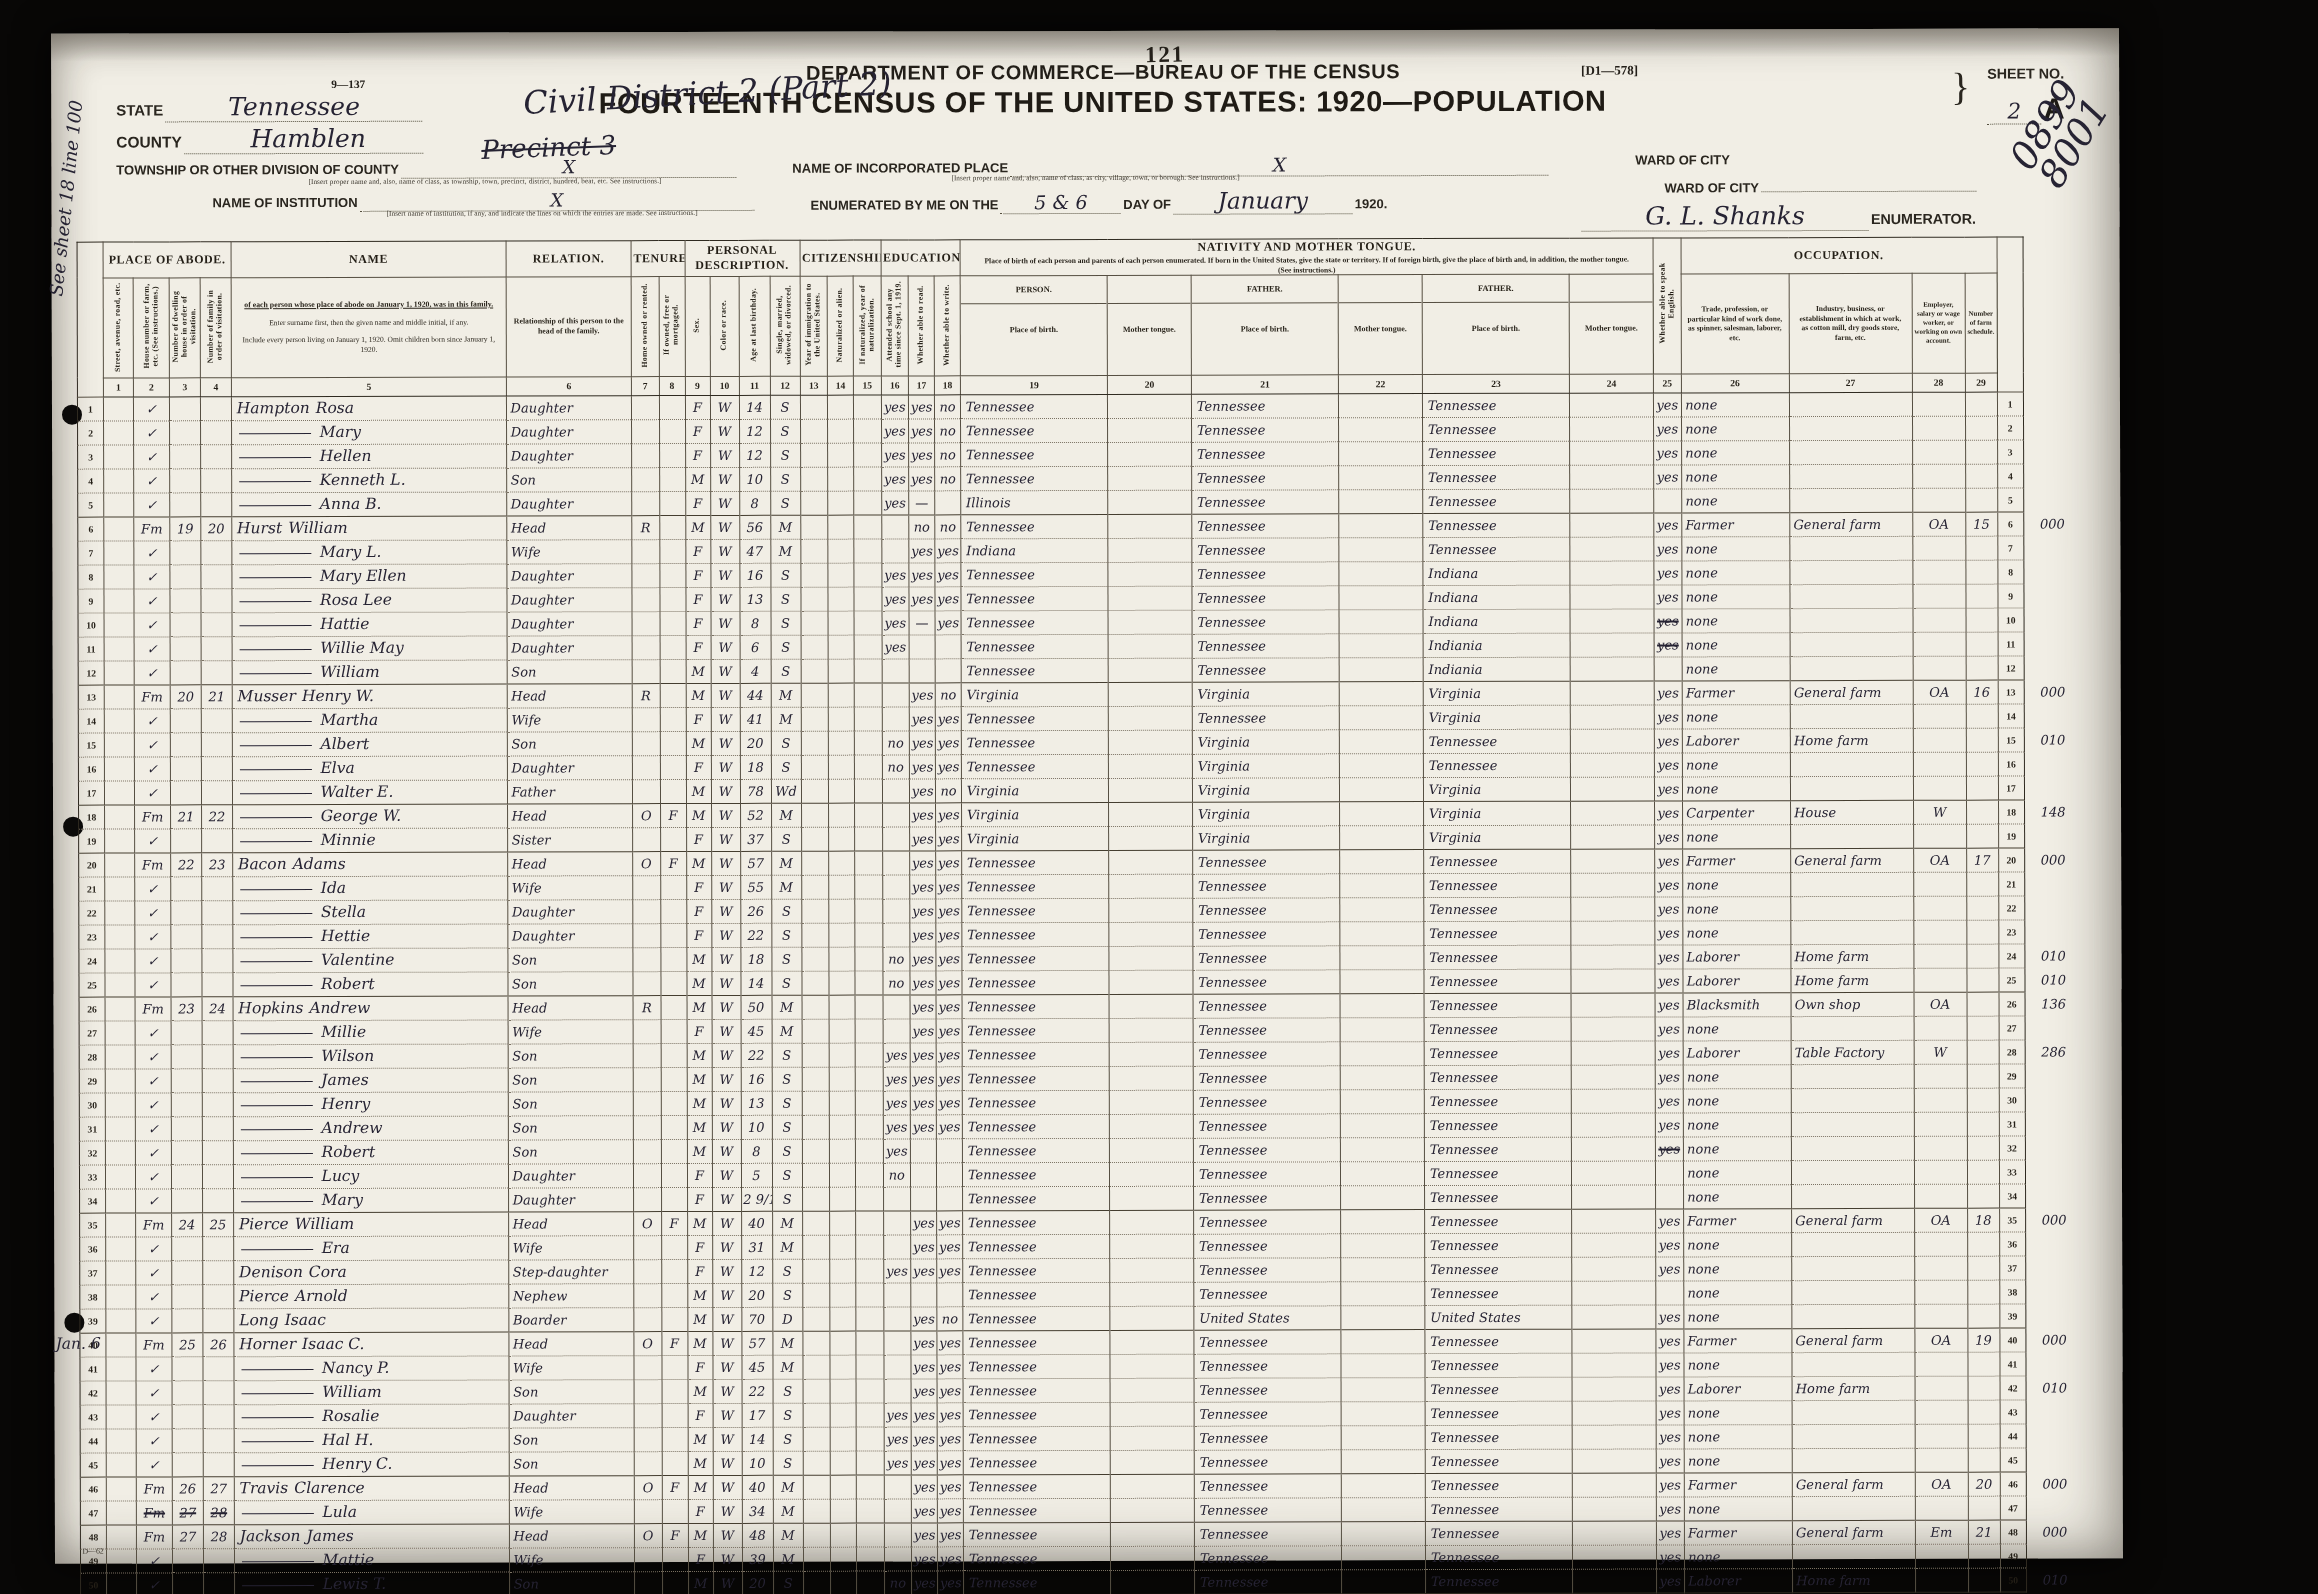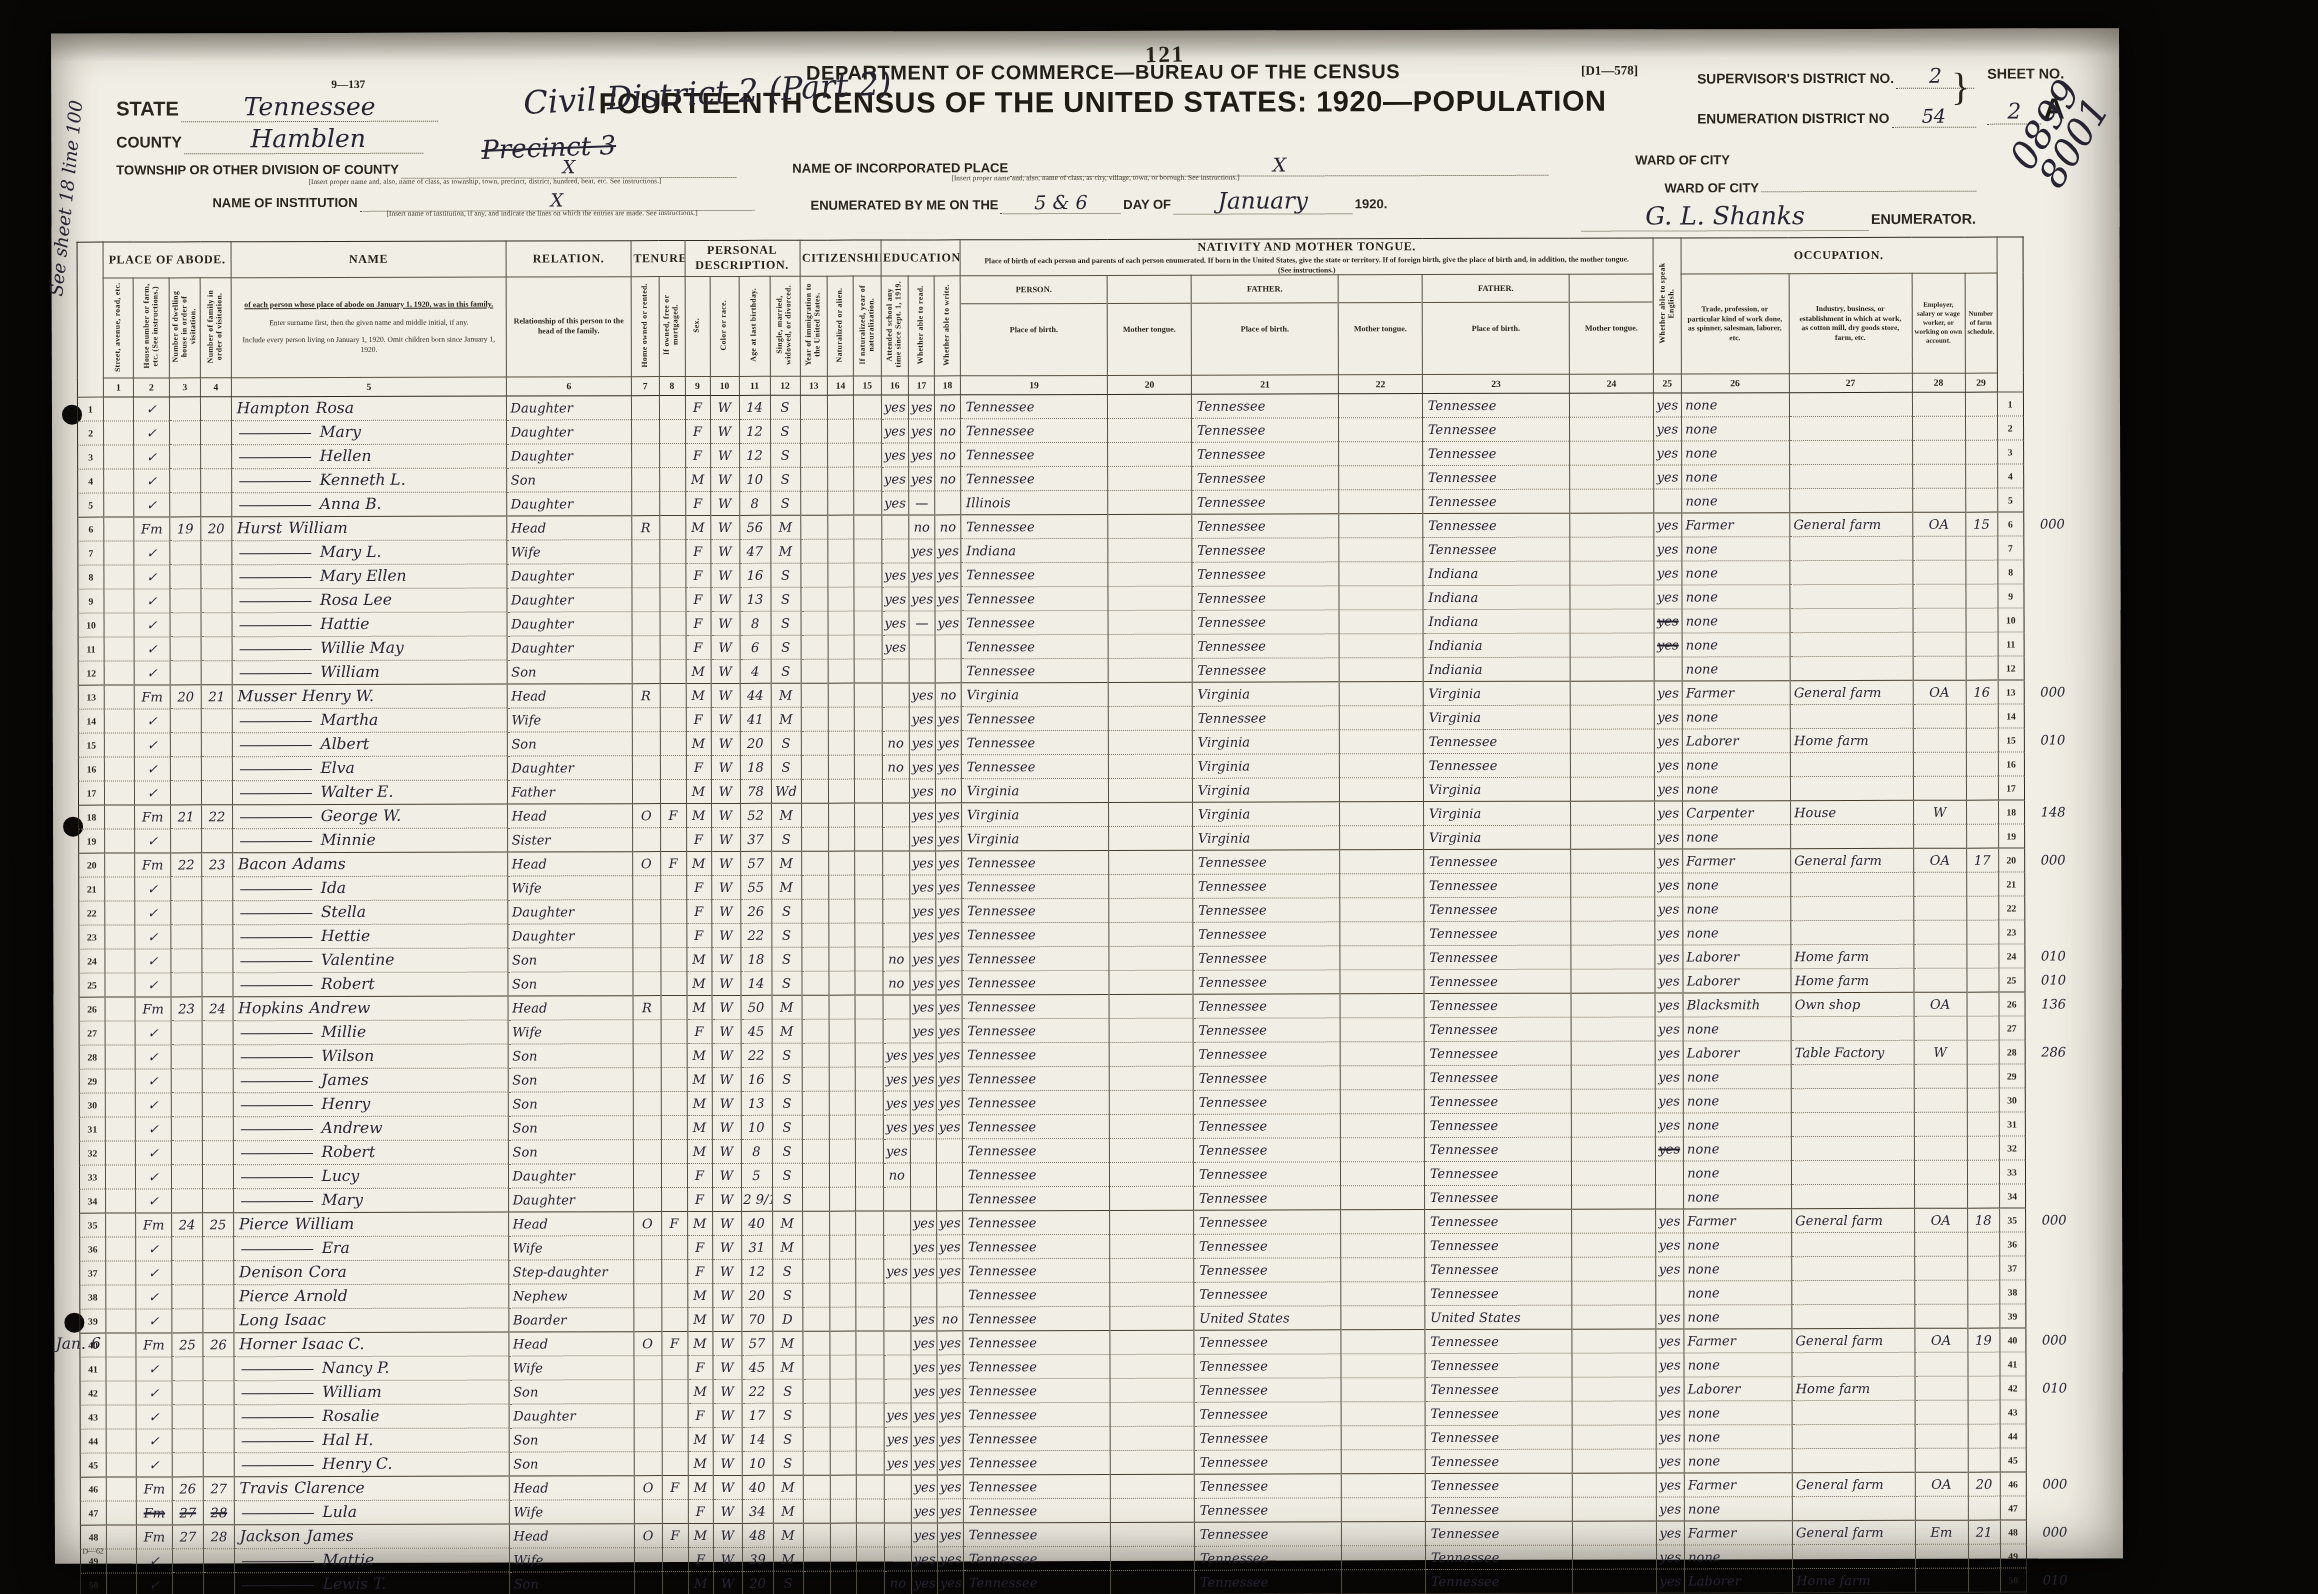--- a/index.html
+++ b/index.html
@@ -88,49 +88,39 @@
 
   <div class="punch" style="top:371px"></div>
   <div class="punch" style="top:783px"></div>
   <div class="punch" style="top:1279px"></div>
 
   <div class="abs prt" style="left:280px;top:45px;font-size:11.4px;font-weight:bold;">9—137</div>
   <div class="abs prt" style="left:1094px;top:10.8px;font-size:23px;font-weight:bold;transform:rotate(-1deg);letter-spacing:1.8px;">121</div>
   <div class="abs big-title" style="left:514px;top:30px;width:1076px;text-align:center;font-size:20px;color:#221e18;">DEPARTMENT OF COMMERCE—BUREAU OF THE CENSUS</div>
   <div class="abs prt" style="left:1530px;top:33px;font-size:13px;font-weight:bold;">[D1—578]</div>
 
-  <div class="abs" style="left:1646px;top:35px;width:394px;">
-    <div style="white-space:nowrap;">
-      <span class="lbl" style="font-size:13.7px;">Supervisor's District No.</span>
-      <span class="dotline" style="width:78px;"><span class="hw" style="font-size:20.3px;">2</span></span>
-    </div>
-    <div style="white-space:nowrap;margin-top:15.5px;">
-      <span class="lbl" style="font-size:13.7px;">Enumeration District No</span>
-      <span class="dotline" style="width:84px;"><span class="hw" style="font-size:19px;">54</span></span>
-    </div>
-  </div>
   <div class="abs brace" style="left:1900px;top:35px;">}</div>
   <div class="abs" style="left:1936px;top:37px;">
     <span class="lbl" style="font-size:14.3px;">Sheet No.</span>
     <div style="margin-top:10.8px;white-space:nowrap;">
       <span class="dotline" style="width:54px;"><span class="hw" style="font-size:21.5px;">2</span></span>
       <span class="big-title" style="font-size:29px;color:#1d1a14;">A</span>
     </div>
   </div>
   <div id="corner-scribble" class="abs hw">
     <div>0899</div>
     <div>8001</div>
   </div>
 
   <div class="abs big-title" style="left:418px;top:55px;width:1267px;text-align:center;font-size:29px;color:#1f1b15;">FOURTEENTH CENSUS OF THE UNITED STATES: 1920—POPULATION</div>
   <div class="abs hw" style="left:472px;top:42px;font-size:32px;transform:rotate(-3deg);white-space:nowrap;">Civil District 2 (Part 2)</div>
   <div class="abs hw strike" style="left:430px;top:100px;font-size:26px;transform:rotate(-2deg);">Precinct 3</div>
 
   <div class="abs" style="left:65px;top:59px;white-space:nowrap;">
-    <span class="lbl" style="font-size:20px;">State</span>
+    <span class="lbl" style="font-size:15px;">State</span>
     <span class="dotline" style="width:257px;"><span class="hw" style="font-size:25px;">Tennessee</span></span>
   </div>
   <div class="abs" style="left:65px;top:91px;white-space:nowrap;">
     <span class="lbl" style="font-size:15.5px;">County</span>
     <span class="dotline" style="width:239px;"><span class="hw" style="font-size:25px;margin-left:9px;">Hamblen</span></span>
   </div>
 
   <div class="abs" style="left:65px;top:124px;white-space:nowrap;">
     <span class="lbl" style="font-size:13px;">Township or other division of county</span>
     <span class="dotline" style="width:335px;"><span class="hw" style="font-size:18px;">X</span></span>

